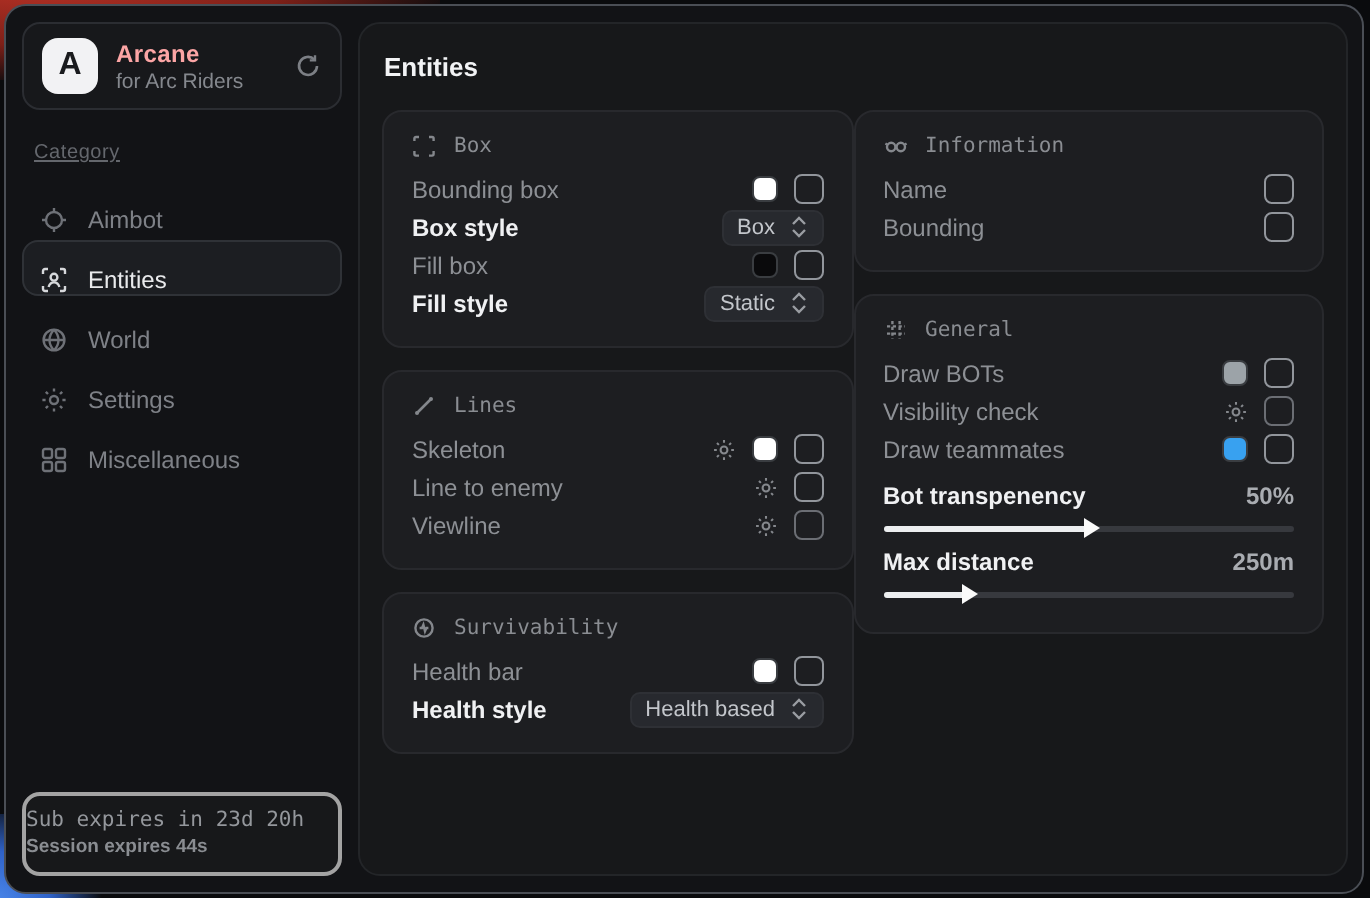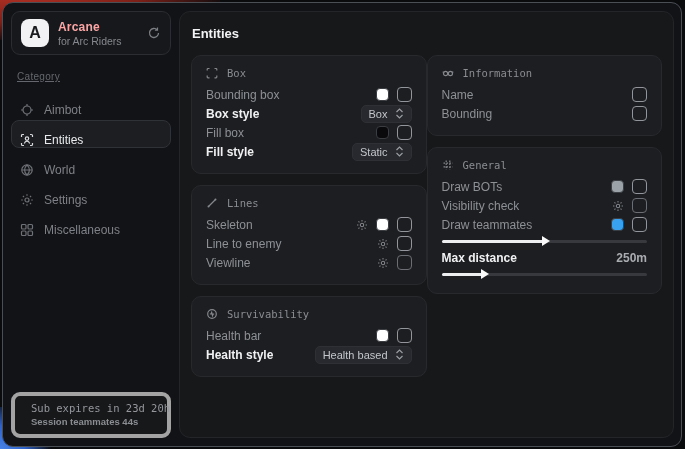--- a/index.html
+++ b/index.html
@@ -53,22 +53,22 @@
     border:1px solid transparent;
   }
   .nav-item .nico { display:flex; color:#6e7177; }
   .nav-item.selected {
     background:#1c1e22; border-color:#2f3237; color:#e9eaec;
   }
   .nav-item.selected .nico { color:#d6d8db; }
 
   .sidebar-spacer { flex:1; }
   .sub-card {
-    border:4px solid #a3a3a3; border-radius:9px; background:#17181a;
-    padding:6px 10px 7px 16px;
+    border:2px solid #a3a3a3; border-radius:9px; background:#17181a;
+    padding:6px 10px 7px 0;
   }
   .sub-line1 { font-family:"DejaVu Sans Mono", monospace; font-size:10.5px; color:#94979c; white-space:nowrap; }
   .sub-line2 { font-size:9.5px; font-weight:700; color:#8a8d92; margin-top:2px; }
 
   
   .content-area { flex:1; padding:8px 7px 8px 0; min-width:0; }
   .main-card {
     height:100%; background:#17181a;
     border:1px solid #232528; border-radius:11px;
     padding:12px 11px; overflow:hidden;
@@ -204,21 +204,21 @@
           </svg>
         </span>
         <span>Miscellaneous</span>
       </div>
     </div>
 
     <div class="sidebar-spacer"></div>
 
     <div class="sub-card">
       <div class="sub-line1">Sub expires in 23d 20h</div>
-      <div class="sub-line2">Session teammates 44s</div>
+      <div class="sub-line2">Session expires 44s</div>
     </div>
   </div>
 
   <div class="content-area">
     <div class="main-card">
       <div class="page-title">Entities</div>
 
       <div class="columns">
 
         <div class="col">
@@ -404,20 +404,24 @@
             </div>
             <div class="row">
               <span class="row-label">Draw teammates</span>
               <span class="row-right">
                 <span class="swatch" style="background: rgb(56, 161, 240);"></span>
                 <span class="checkbox"></span>
               </span>
             </div>
 
             <div class="slider-block">
+              <div class="row">
+                <span class="row-label bright">Bot transpenency</span>
+                <span class="row-value">50%</span>
+              </div>
               <div class="slider-track">
                 <div class="slider-fill" style="width: 50%;">
                   <div class="slider-thumb"></div>
                 </div>
               </div>
             </div>
 
             <div class="slider-block">
               <div class="row">
                 <span class="row-label bright">Max distance</span>

